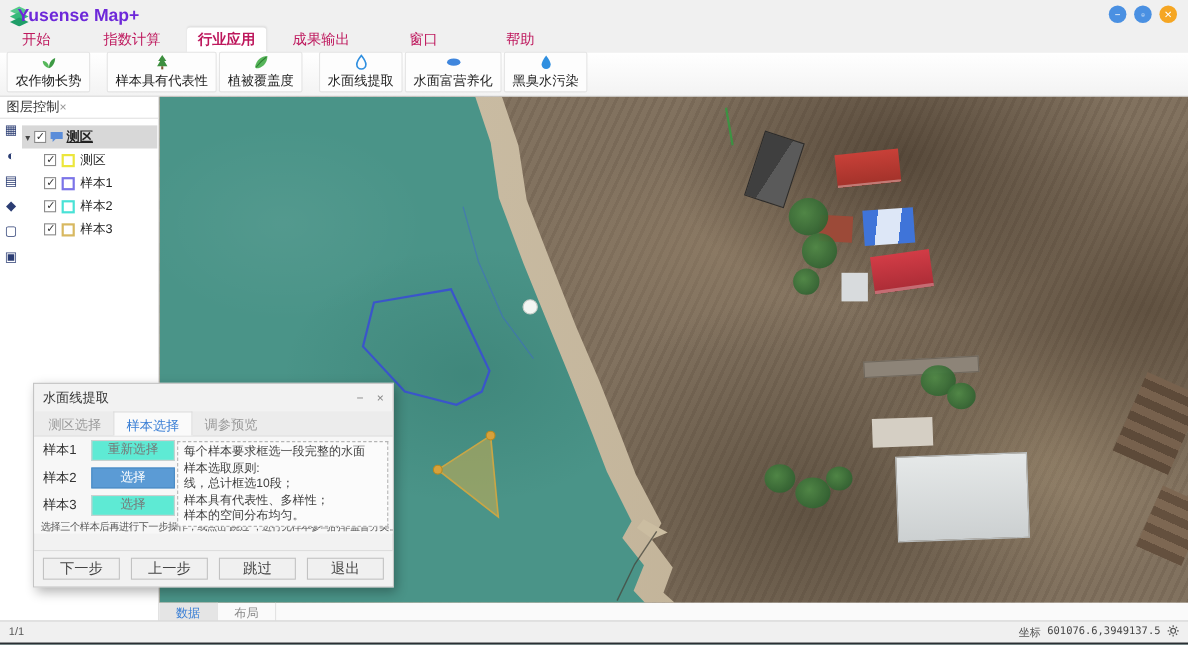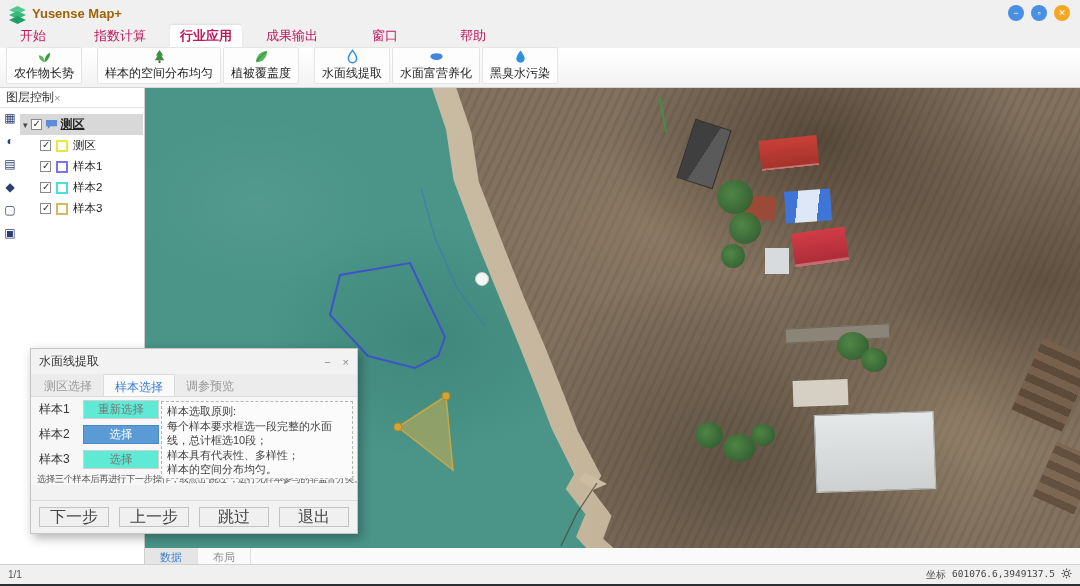--- a/index.html
+++ b/index.html
@@ -3,21 +3,21 @@
 <meta charset="utf-8">
 <style>
   * { margin:0; padding:0; box-sizing:border-box; }
   body { font-family:"Liberation Sans", sans-serif; background:#888; }
   .app { position:relative; width:1080px; height:586px; background:#f0f0f0; overflow:hidden;
          border-bottom:2px solid #2a2f33; font-family:"Liberation Sans", sans-serif; }
 
   
   .titlebar { position:absolute; top:0; left:0; right:0; height:28px; background:#f0f0f0; }
   .logo { position:absolute; left:8px; top:5px; width:19px; height:19px; }
-  .app-title { position:absolute; left:32px; top:6px; font-size:13px; font-weight:bold; color:#a16207; }
+  .app-title { position:absolute; left:16px; top:6px; font-size:16px; font-weight:bold; color:#6d28d9; }
   .win-controls { position:absolute; right:10px; top:5px; display:flex; gap:7px; }
   .win-btn { width:16px; height:16px; border-radius:50%; color:#fff; font-size:9px; line-height:16px;
              text-align:center; cursor:default; }
   .win-btn.min, .win-btn.max { background:#4a90e2; }
   .win-btn.close { background:#f5a623; }
 
   
   .menubar { position:absolute; top:28px; left:0; right:0; height:20px; display:flex; align-items:flex-end; }
   .menu-tab { font-size:13px; color:#be185d; padding:2px 10px 3px; white-space:nowrap; }
   .menu-tab.active { background:#fff; border-radius:3px 3px 0 0; font-weight:bold;
@@ -94,21 +94,21 @@
                 font-size:11.5px; text-align:center; line-height:17px; }
   .sample-btn.active { background:#5b9bd5; border-color:#4a8ac4; color:#fff; }
   .principles { position:absolute; left:130px; top:4px; width:192px; height:78px;
                 border:1px dashed #b5b5b5; background:#fbfbfb; padding:2px 5px; color:#3f3f3f;
                 font-size:11px; line-height:1.32; white-space:nowrap; overflow:hidden; }
   .dlg-hint { padding:1px 6px 0; color:#555; font-size:9.3px; letter-spacing:-0.4px; white-space:nowrap; }
   .dlg-footer { position:absolute; left:0; right:0; bottom:0; height:33px; border-top:1px solid #ddd;
                 display:flex; align-items:center; justify-content:space-between; padding:0 8px;
                 background:#f2f2f2; }
   .dlg-btn { width:70px; height:20px; background:#f0f0f0; border:1px solid #c2c2c2; color:#444;
-             font-size:16px; text-align:center; line-height:18px; }
+             font-size:13px; text-align:center; line-height:18px; }
 
   
   .doc-tabs { position:absolute; left:145px; right:0; top:548px; height:18px; background:#fafafa;
               border-bottom:1px solid #e0e0e0; display:flex; font-size:11px; }
   .doc-tab { padding:2px 15px 0; border-right:1px solid #e3e3e3; color:#8a8a8a; }
   .doc-tab.active { color:#3a7fd5; background:#e5e5e5; }
   .statusbar { position:absolute; left:0; right:0; bottom:0; height:20px; background:#f0f0f0;
                border-top:1px solid #d2d2d2; display:flex; align-items:center; font-size:10px;
                color:#555; padding:0 8px; }
   .status-right { margin-left:auto; display:flex; align-items:flex-start; gap:6px; }
@@ -149,21 +149,21 @@
           <path d="M8 14 C8 8 11 5 14 4 C14 9 11 13 8 14 Z" fill="#3d9a44"></path>
         </svg>
       <span>农作物长势</span>
     </div>
     <div class="ribbon-sep"></div>
     <div class="ribbon-btn">
       <svg viewBox="0 0 16 16">
           <path d="M8 1 L12 7 L10 7 L13 12 L3 12 L6 7 L4 7 Z" fill="#3d8f3f"></path>
           <rect x="7" y="12" width="2" height="3" fill="#7a5a33"></rect>
         </svg>
-      <span>样本的空间分布均匀</span>
+      <span>样本具有代表性</span>
     </div>
     <div class="ribbon-btn">
       <svg viewBox="0 0 16 16">
           <path d="M2 13 C3 6 8 2 14 2 C14 9 9 14 3 14 Z" fill="#56b55a"></path>
           <path d="M3 13 C6 9 9 6 13 3" stroke="#2e7d32" fill="none" stroke-width="1"></path>
         </svg>
       <span>植被覆盖度</span>
     </div>
     <div class="ribbon-sep"></div>
     <div class="ribbon-btn">
@@ -289,22 +289,22 @@
       </div>
       <div class="sample-row">
         <span class="sample-label">样本2</span>
         <div class="sample-btn active">选择</div>
       </div>
       <div class="sample-row">
         <span class="sample-label">样本3</span>
         <div class="sample-btn">选择</div>
       </div>
       <div class="principles">
+        <div>每个样本要求框选一段完整的水面</div>
         <div>样本选取原则:</div>
-        <div>每个样本要求框选一段完整的水面</div>
         <div>线，总计框选10段；</div>
         <div>样本具有代表性、多样性；</div>
         <div>样本的空间分布均匀。</div>
       </div>
       <div class="dlg-hint">选择三个样本后再进行下一步操作；或点击“跳过”，进行无样本参与的非监督分类。</div>
     </div>
     <div class="dlg-footer">
       <div class="dlg-btn">下一步</div>
       <div class="dlg-btn">上一步</div>
       <div class="dlg-btn">跳过</div>

